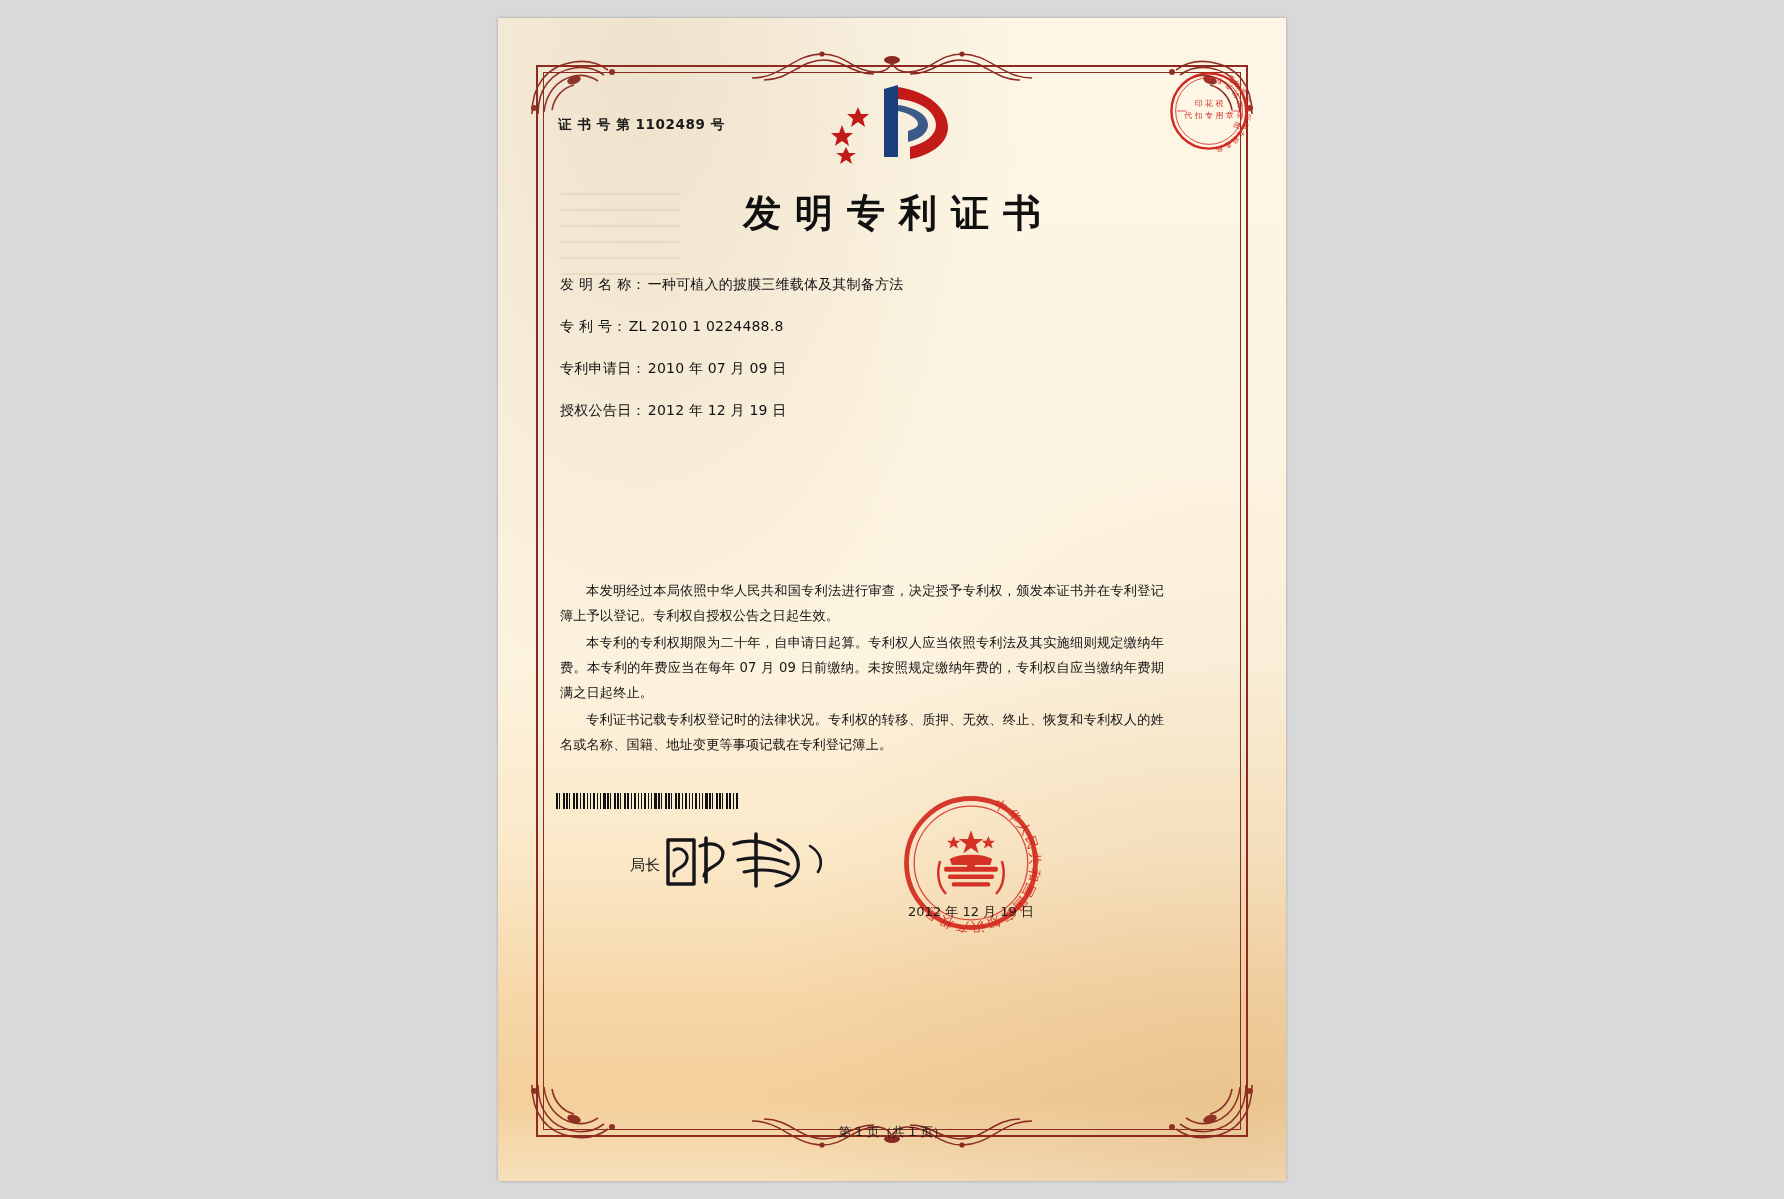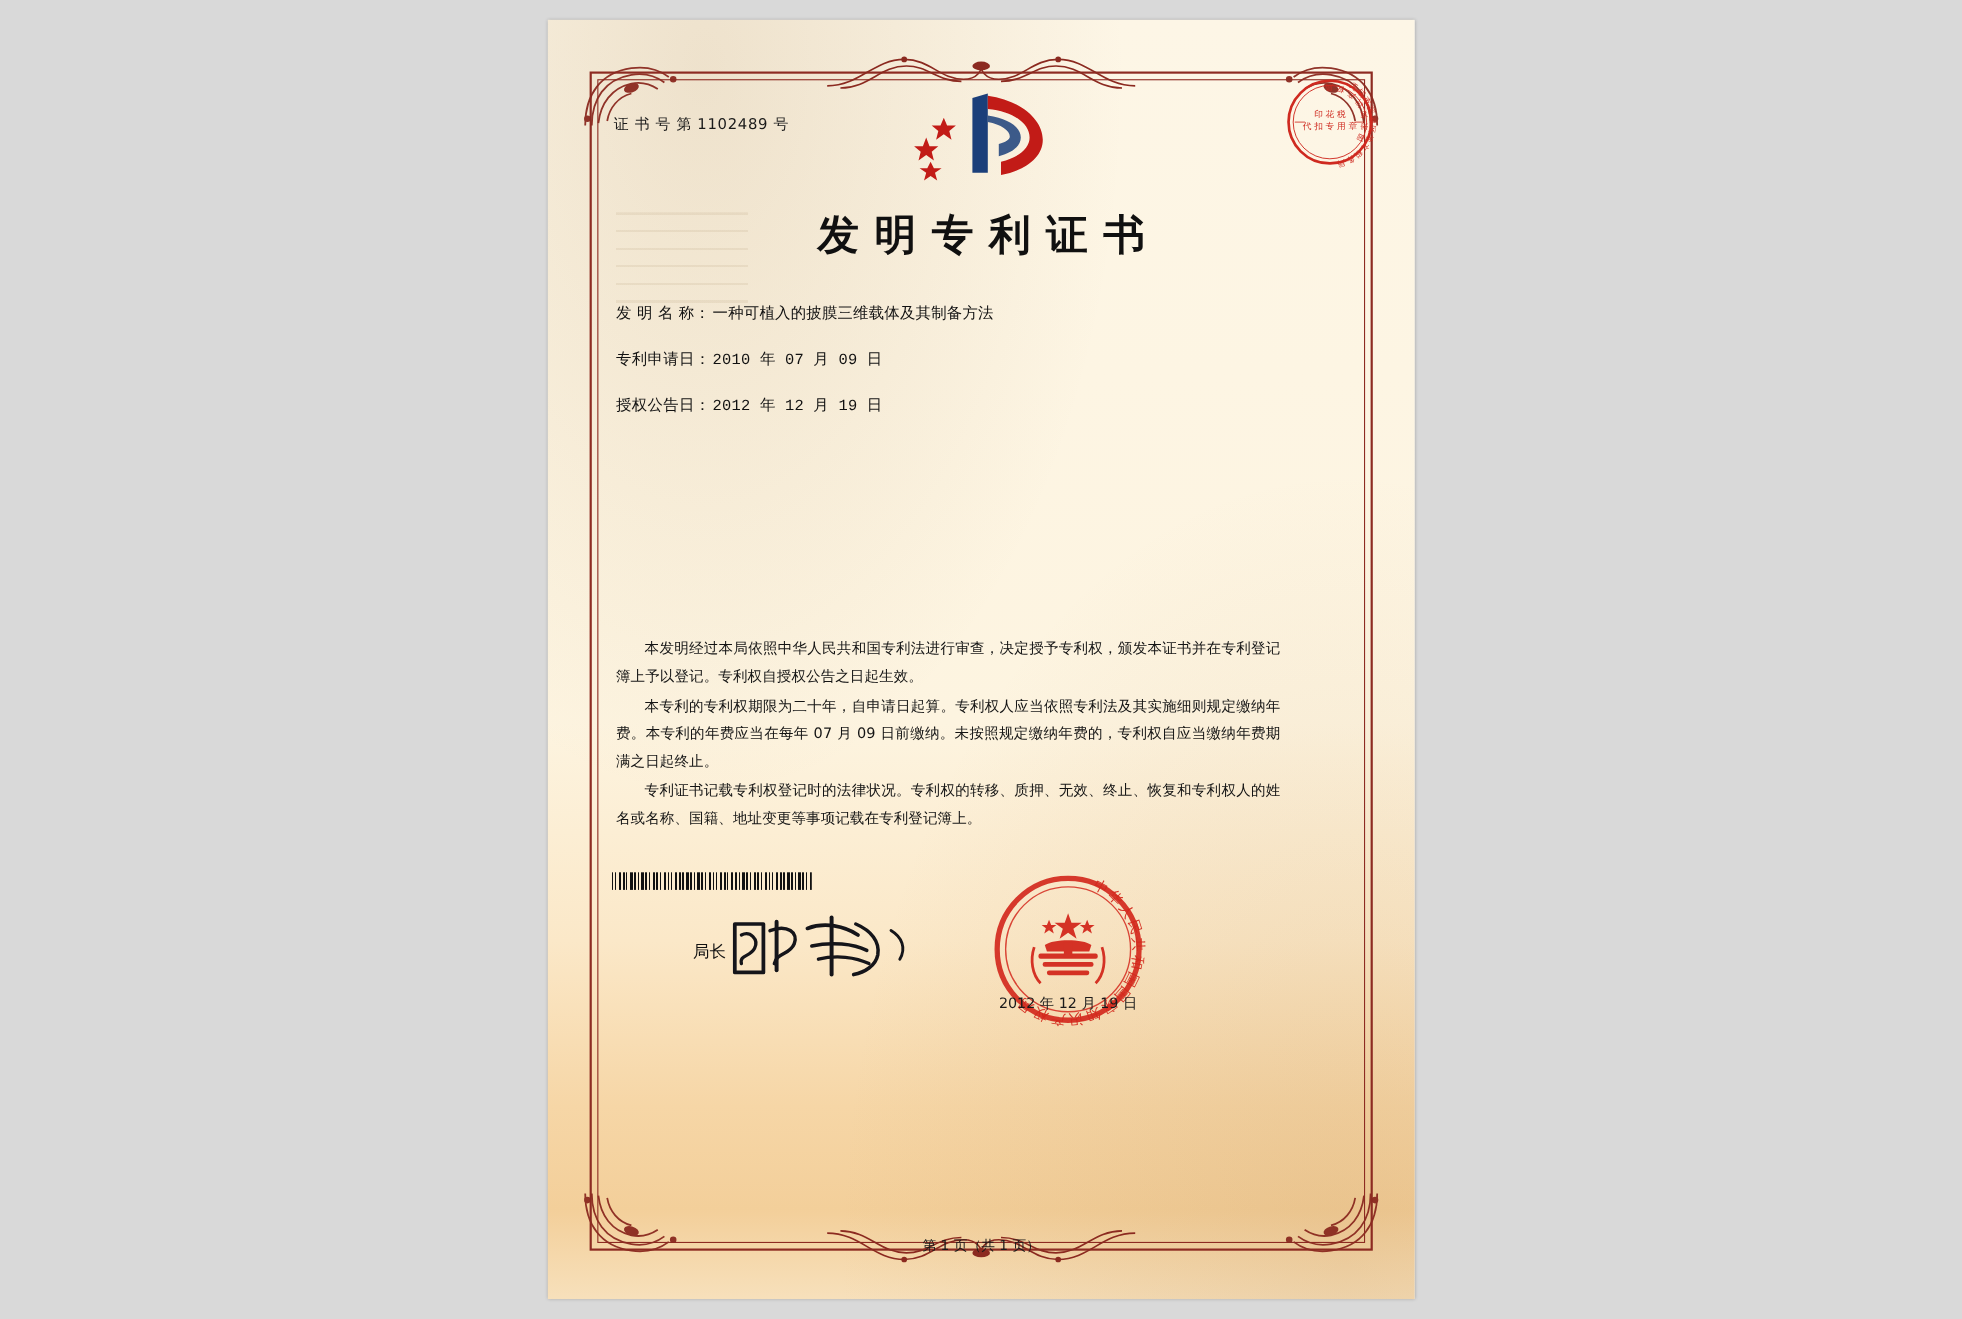--- a/index.html
+++ b/index.html
@@ -80,25 +80,26 @@
   .bottomscroll {
     position: absolute;
     left: 50%;
     bottom: 28px;
     transform: translateX(-50%) scaleY(-1);
     width: 300px; height: 38px;
     color: #8b2a20;
   }
   .cert-no {
     position: absolute;
-    left: 60px; top: 86px;
+    left: 60px; top: 98px;
     font-family: "DejaVu Sans", sans-serif;
     font-size: 13.5px;
     color: #1a1a1a;
     letter-spacing: 0.6px;
+    font-weight: bold;
   }
   
   .logo {
     position: absolute;
     left: 50%;
     top: 63px;
     transform: translateX(-50%);
     width: 128px; height: 84px;
   }
   .title {
@@ -136,21 +137,20 @@
     align-items: baseline;
     margin-bottom: 24px;
   }
   .field-label {
     white-space: nowrap;
     letter-spacing: 0.3px;
   }
   .field-value {
     margin-left: 2px;
     letter-spacing: 0.2px;
-    font-family: Liberation Mono, monospace;
   }
 
   
   .paras {
     position: absolute;
     left: 62px;
     top: 560px;
     width: 604px;
     font-family: "DejaVu Sans", sans-serif;
     font-size: 13.2px;
@@ -368,20 +368,24 @@
     </svg>
 
     <div class="title">发明专利证书</div>
 
     <div class="fields">
       <div class="field-row">
         <span class="field-label">发 明 名 称：</span>
         <span class="field-value">一种可植入的披膜三维载体及其制备方法</span>
       </div>
       <div class="field-row">
+        <span class="field-label">专 利 号：</span>
+        <span class="field-value">ZL 2010 1 0224488.8</span>
+      </div>
+      <div class="field-row">
         <span class="field-label">专利申请日：</span>
         <span class="field-value">2010 年 07 月 09 日</span>
       </div>
       <div class="field-row">
         <span class="field-label">授权公告日：</span>
         <span class="field-value">2012 年 12 月 19 日</span>
       </div>
     </div>
 
     <div class="paras">

